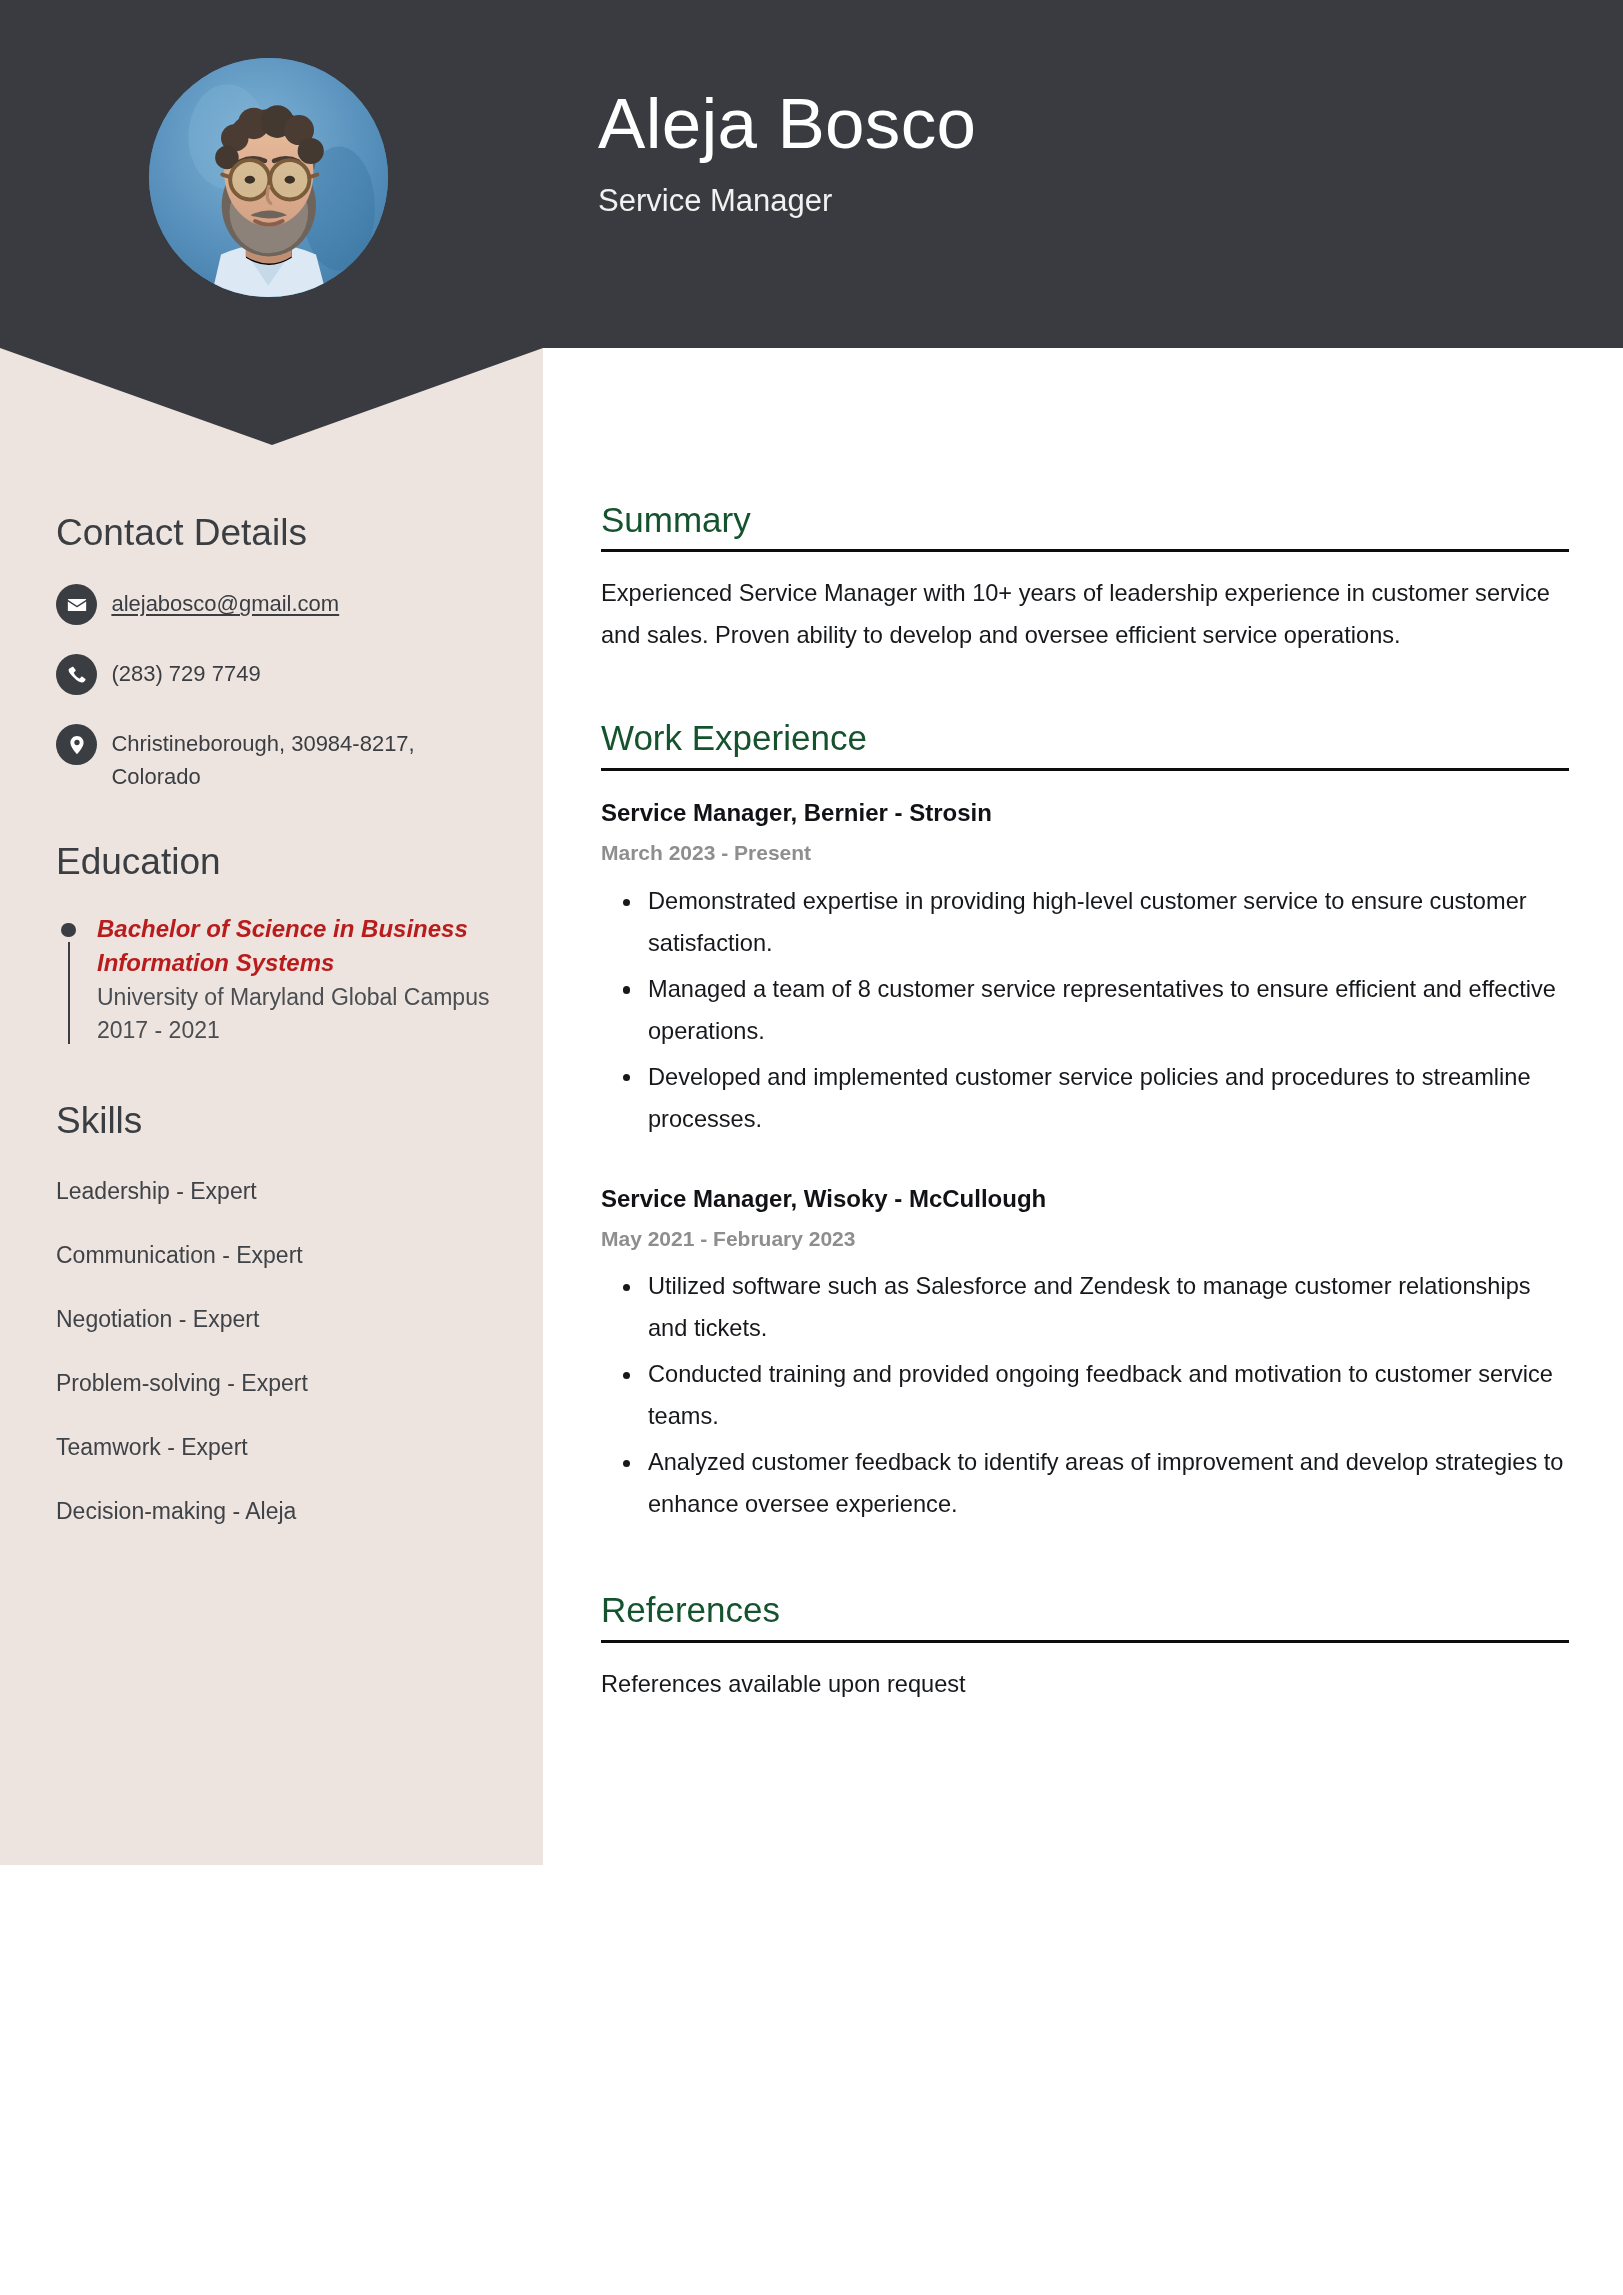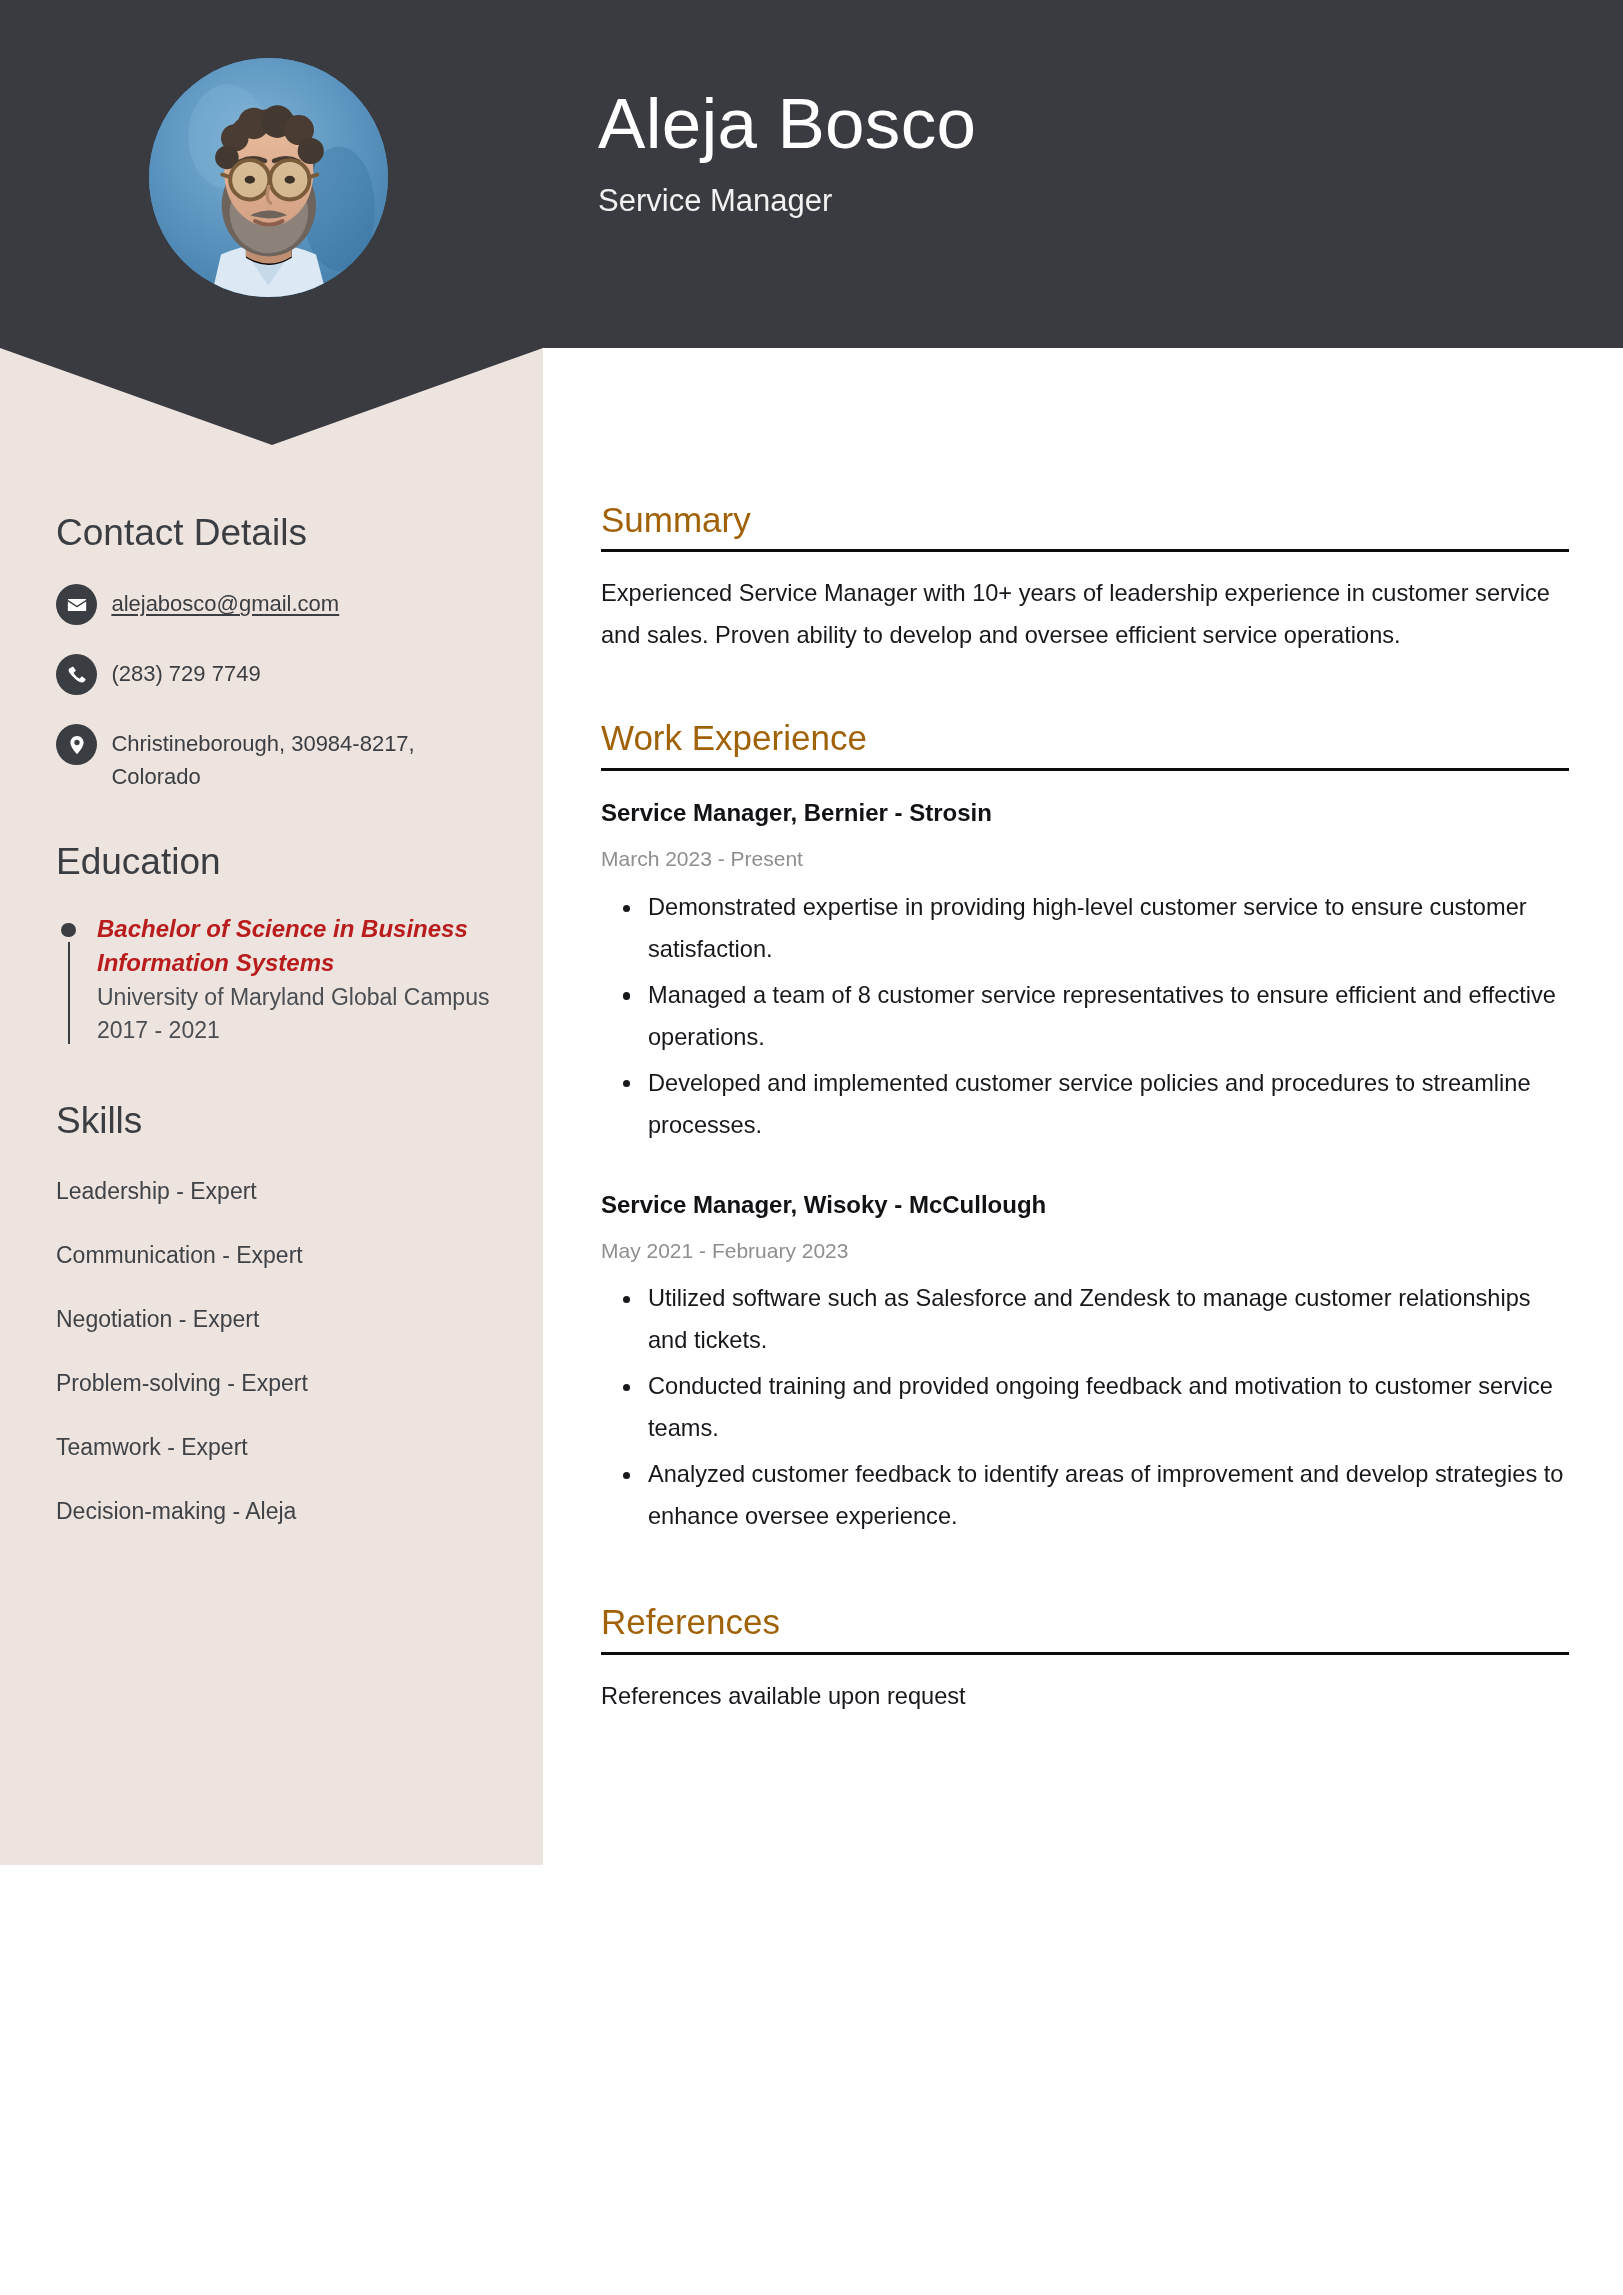--- a/index.html
+++ b/index.html
@@ -171,21 +171,21 @@
   .main {
     position: absolute;
     left: 601px; top: 348px;
     width: 968px;
     padding-top: 151px;
     z-index: 2;
   }
   .main-heading {
     font-size: 35px;
     font-weight: 400;
-    color: #a16207;
+    color: #14532d;
     line-height: 1.18;
     padding-bottom: 9.2px;
     border-bottom: 3.3px solid #0d0d0d;
   }
   .main-para {
     font-size: 23.6px;
     color: #16181C;
     line-height: 1.78;
     margin-top: 21px;
   }
@@ -194,22 +194,23 @@
   .job + .job { margin-top: 42px; }
   .job-title {
     font-size: 24px;
     font-weight: 700;
     color: #101215;
     line-height: 1.3;
   }
   .job-dates {
     font-size: 21px;
     color: #8E8E8E;
-    margin-top: 17px;
+    margin-top: 11px;
     line-height: 1.3;
+    font-weight: bold;
   }
   .job-bullets {
     list-style: none;
     margin-top: 14.4px;
     padding-left: 47px;
   }
   .job-bullets li {
     position: relative;
     font-size: 23.6px;
     color: #16181C;

